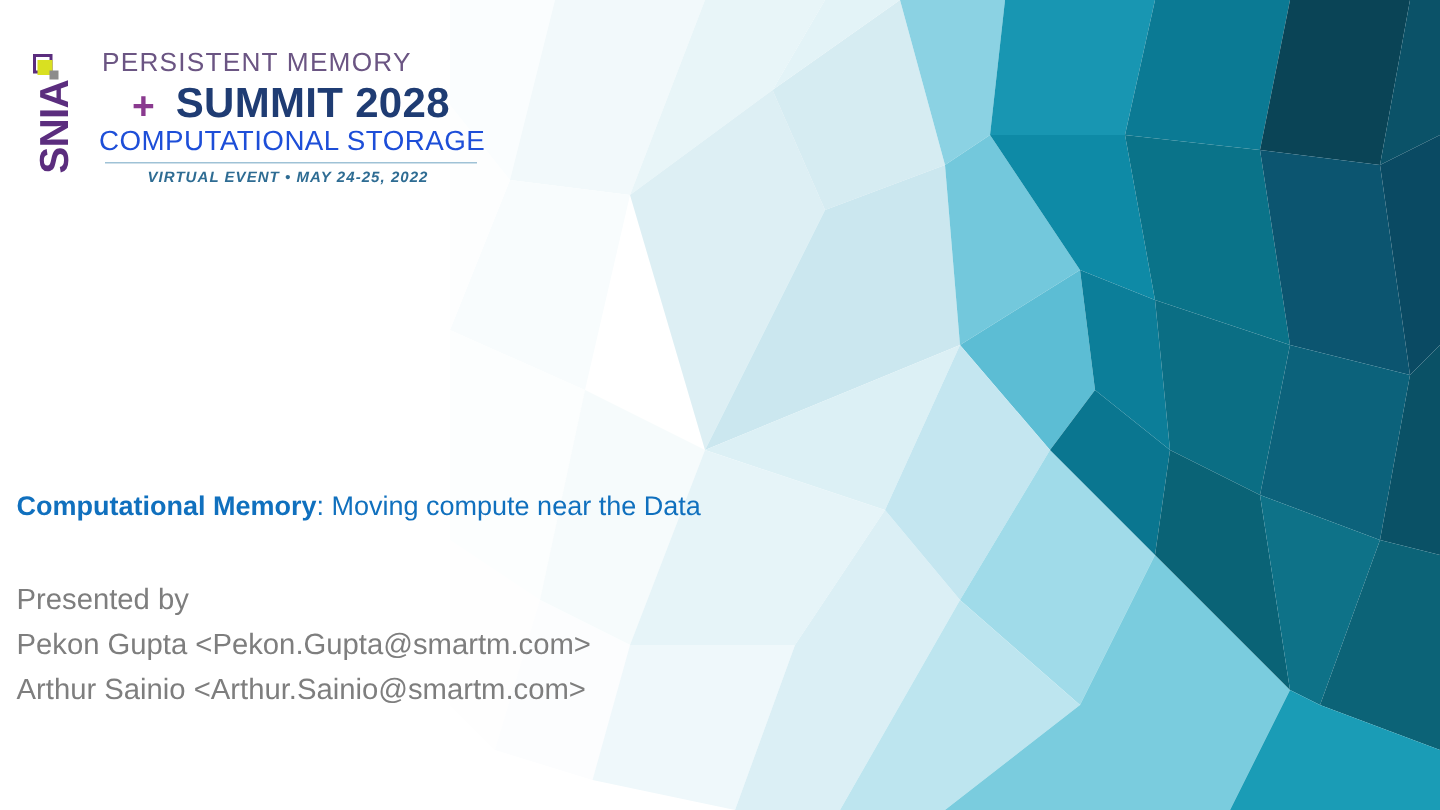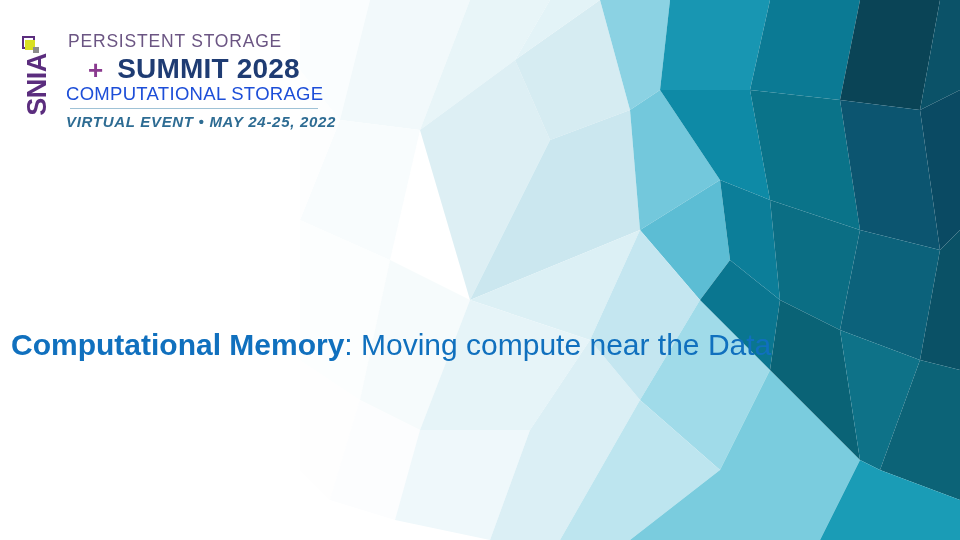--- a/index.html
+++ b/index.html
@@ -139,37 +139,37 @@
   }
   .logo-rule {
     margin-top: 5px;
     margin-left: 4px;
     width: 248px;
     height: 1px;
     background: #9FC2D6;
   }
   .logo-line4 {
     margin-top: 5px;
-    text-align: right;
+    text-align: center;
     width: 252px;
-    font-size: 15px;
+    font-size: 10px;
     font-weight: bold;
     font-style: italic;
     letter-spacing: 0.7px;
     color: #2E6C93;
     line-height: 1;
     white-space: nowrap;
   }
 
   
   #title {
     position: absolute;
     left: 11px;
     top: 328px;
-    font-size: 30px;
+    font-size: 18px;
     color: #1070BE;
     line-height: 1.1;
     white-space: nowrap;
   }
   #title .title-strong { font-weight: bold; }
   #title .title-rest   { font-weight: normal; }
 
   
   #presenters {
     position: absolute;
@@ -249,29 +249,34 @@
     <div id="logo-mark">
       <div id="logo-square">
         <span class="sq-outline"></span>
         <span class="sq-yellow"></span>
         <span class="sq-grey"></span>
       </div>
       <div id="snia-word">SNIA</div>
     </div>
 
     <div id="logo-text">
-      <div class="logo-line1">PERSISTENT STORAGE</div>
+      <div class="logo-line1">PERSISTENT MEMORY</div>
       <div class="logo-line2">
         <span class="logo-plus">+</span><span class="logo-summit">SUMMIT 2028</span>
       </div>
       <div class="logo-line3">COMPUTATIONAL STORAGE</div>
       <div class="logo-rule"></div>
       <div class="logo-line4">VIRTUAL EVENT • MAY 24-25, 2022</div>
     </div>
 
   </div>
 
   <div id="title">
     <span class="title-strong">Computational Memory</span><span class="title-rest">: Moving compute near the Data</span>
   </div>
 
+  <div id="presenters">
+    <span class="pres-line">Presented by</span>
+    <span class="pres-line">Pekon Gupta &lt;Pekon.Gupta@smartm.com&gt;</span>
+    <span class="pres-line">Arthur Sainio &lt;Arthur.Sainio@smartm.com&gt;</span>
+  </div>
 
 </div>
 
 </body></html>

